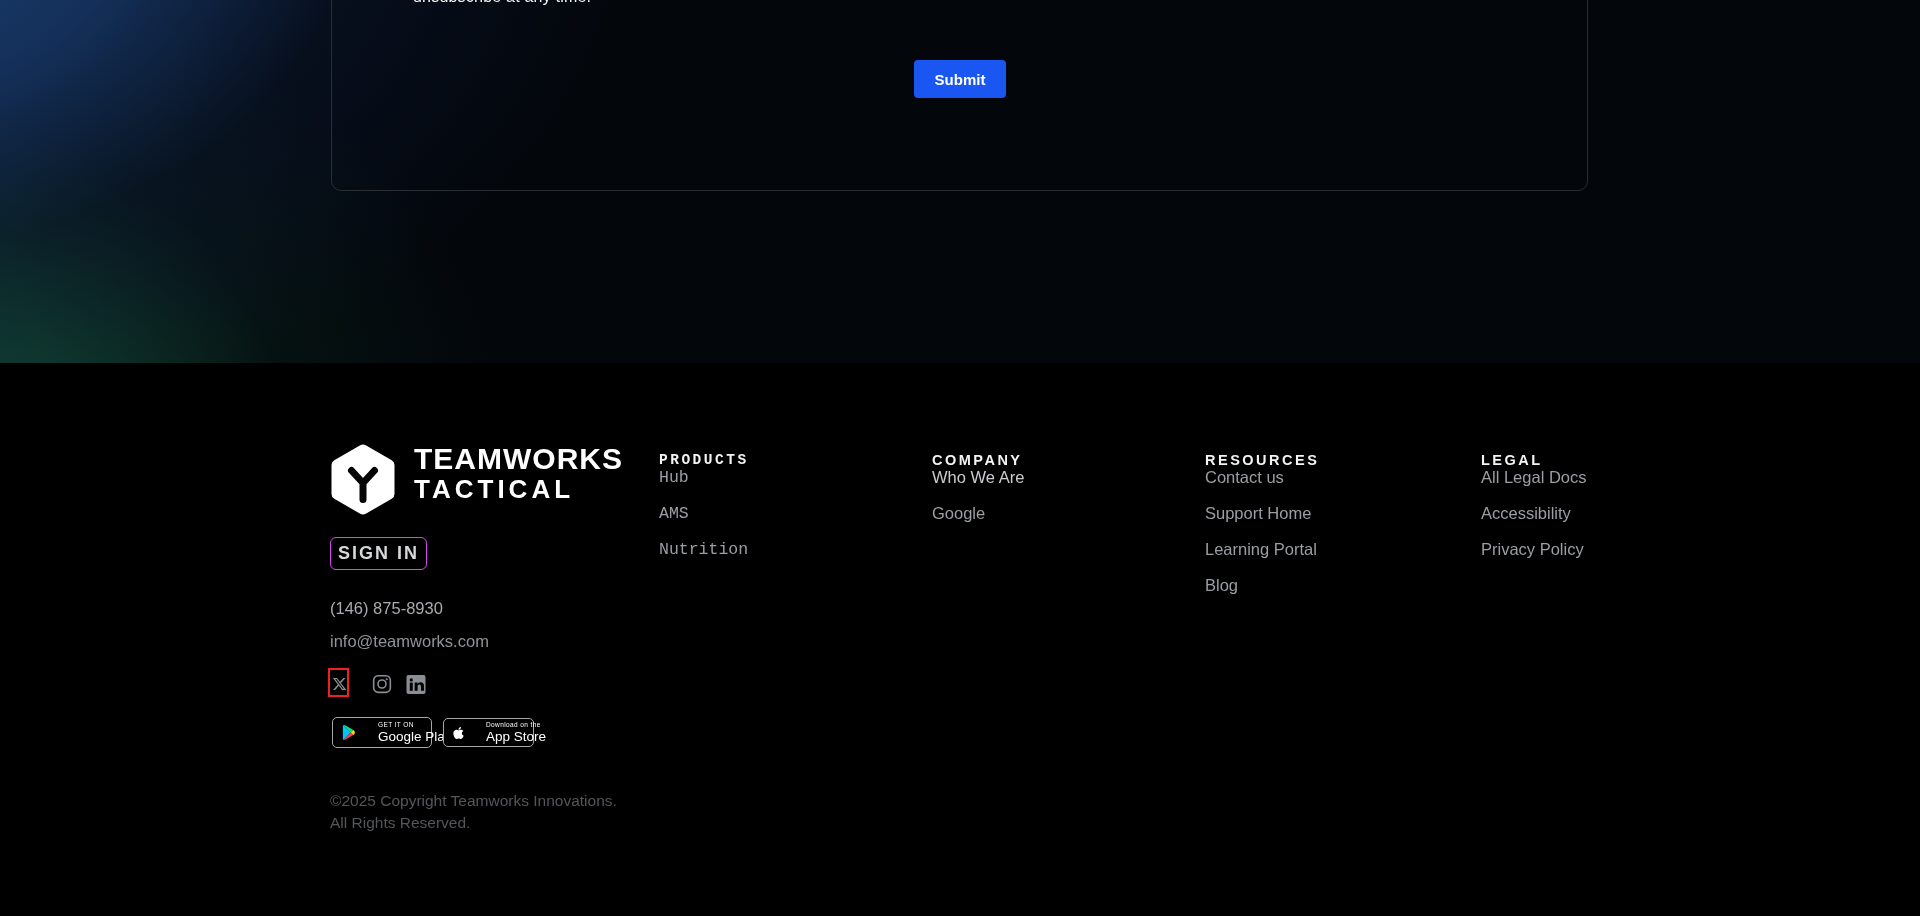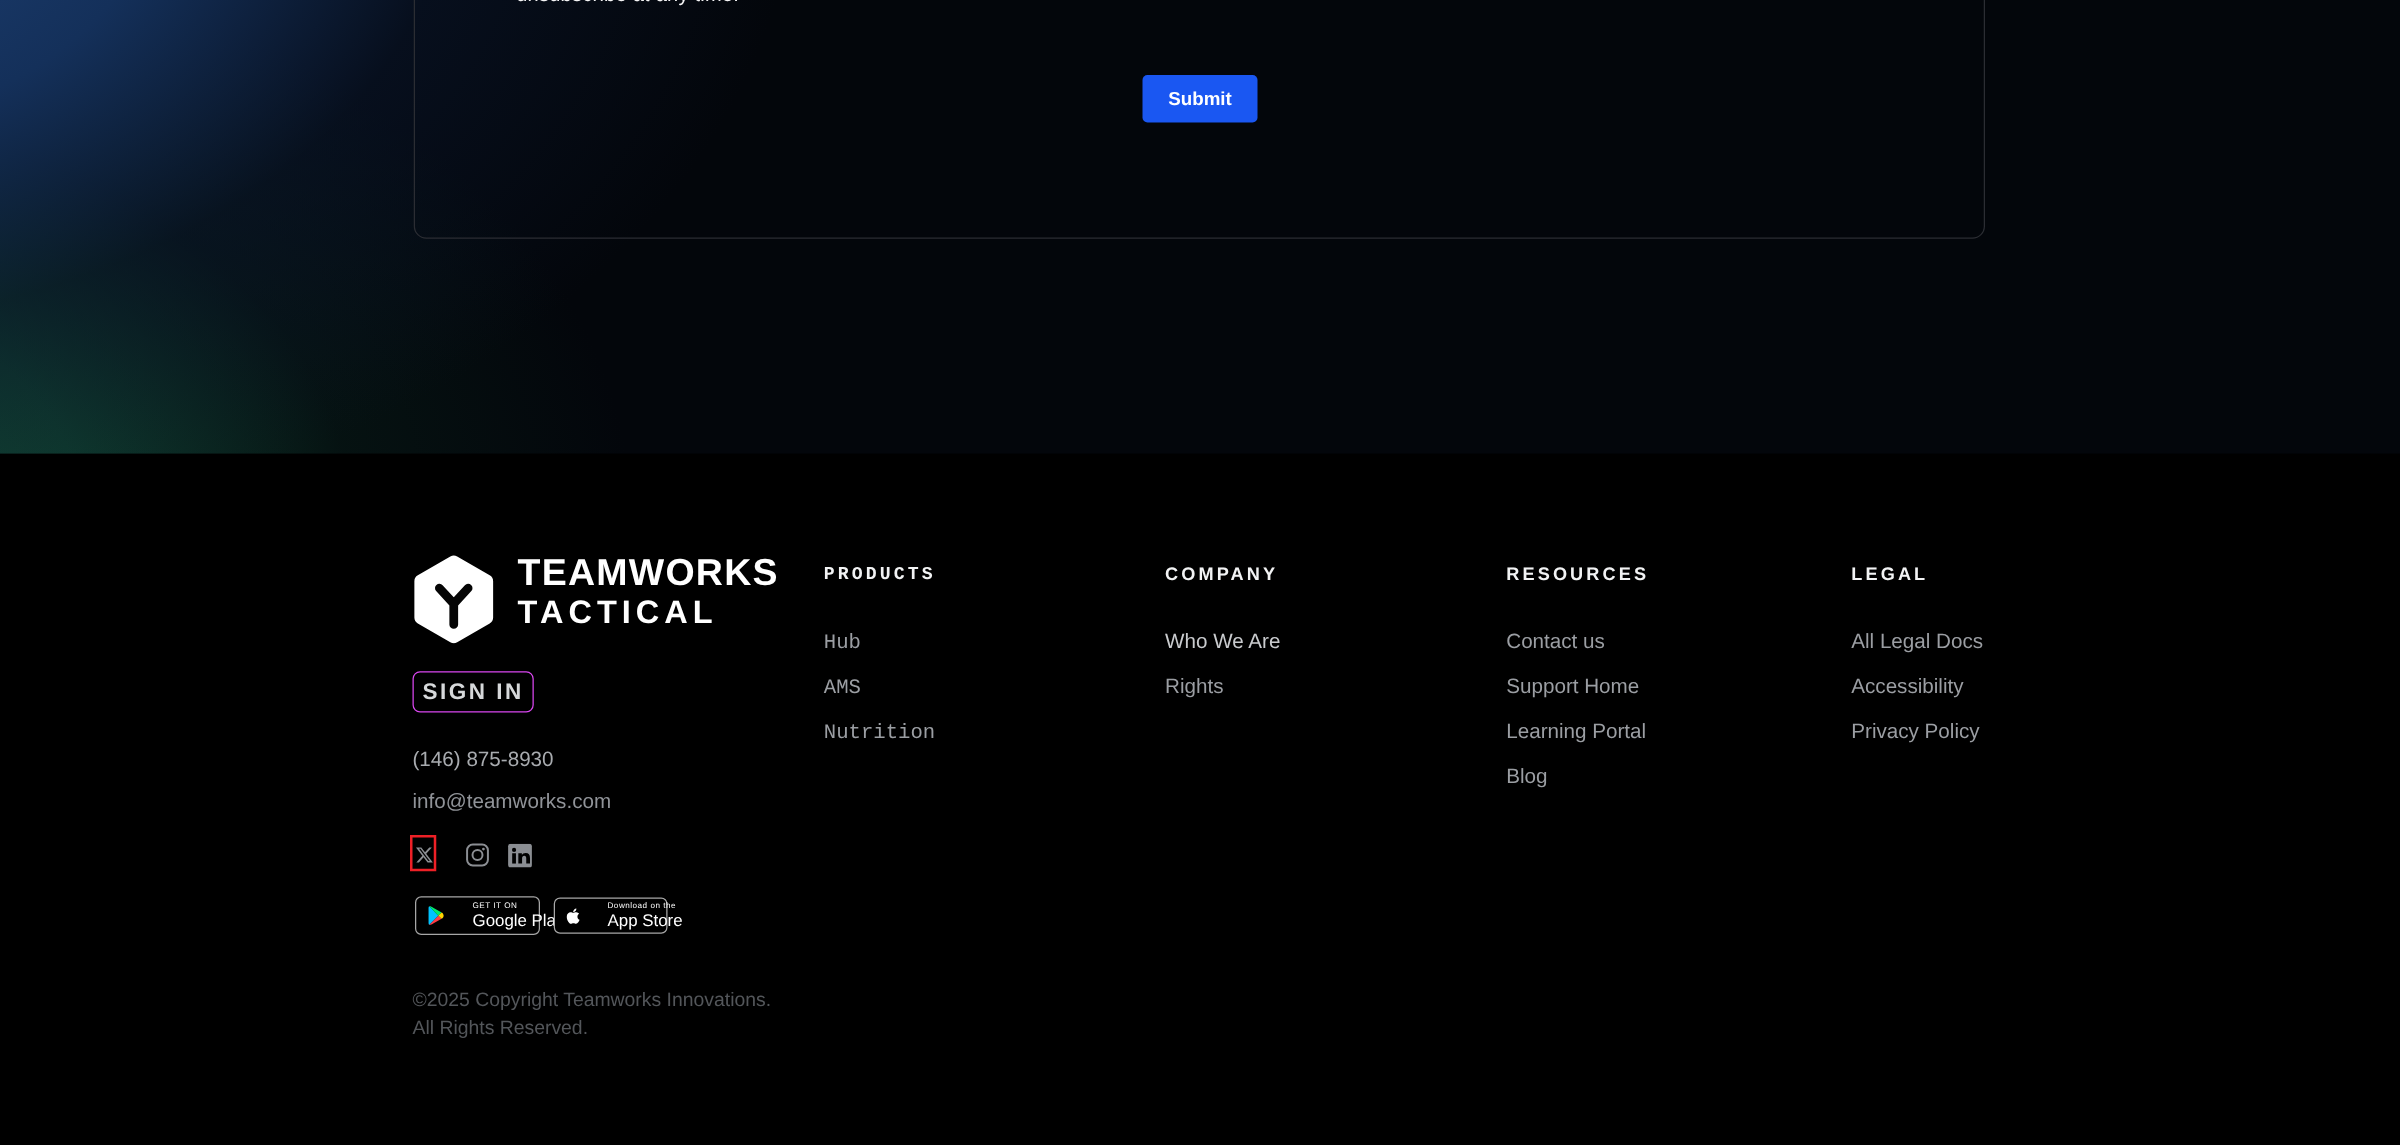--- a/index.html
+++ b/index.html
@@ -44,21 +44,21 @@
   .badge-gp{left:332px;top:354px;width:100px;height:31px;}
   .badge-as{left:443px;top:355px;width:91px;height:29px;}
   .badge .txt{display:flex;flex-direction:column;justify-content:center;}
   .badge .s{font-size:6.5px;color:#fff;letter-spacing:.4px;line-height:7px;white-space:nowrap;}
   .badge .b{font-size:13.5px;color:#fff;font-weight:500;line-height:14px;margin-top:2px;white-space:nowrap;}
 
   .copy{position:absolute;left:330px;top:427px;color:#53565a;font-size:15.5px;line-height:22px;}
 
   .col{position:absolute;top:89px;width:240px;}
   .col h4{margin:0;color:#f2f3f4;font-size:14.5px;font-weight:700;letter-spacing:2.5px;line-height:16px;}
-  .col .links{margin-top:36px;}
+  .col .links{}
   .col a{display:block;color:#9b9ea3;font-size:16.5px;line-height:19px;margin-bottom:17px;
     text-decoration:none;cursor:pointer;}
   .col a.bright{color:#c9cbce;}
   .c1{left:659px;font-family:Liberation Mono, monospace;} .c2{left:932px;} .c3{left:1205px;} .c4{left:1481px;}
 </style>
 </head>
 <body>
 
 <div id="stage">
 
@@ -148,21 +148,21 @@
         <a>Hub</a>
         <a>AMS</a>
         <a>Nutrition</a>
       </div>
     </div>
 
     <div class="col c2">
       <h4>COMPANY</h4>
       <div class="links">
         <a class="bright">Who We Are</a>
-        <a>Rights</a>
+        <a>Google</a>
       </div>
     </div>
 
     <div class="col c3">
       <h4>RESOURCES</h4>
       <div class="links">
         <a>Contact us</a>
         <a>Support Home</a>
         <a>Learning Portal</a>
         <a>Blog</a>

